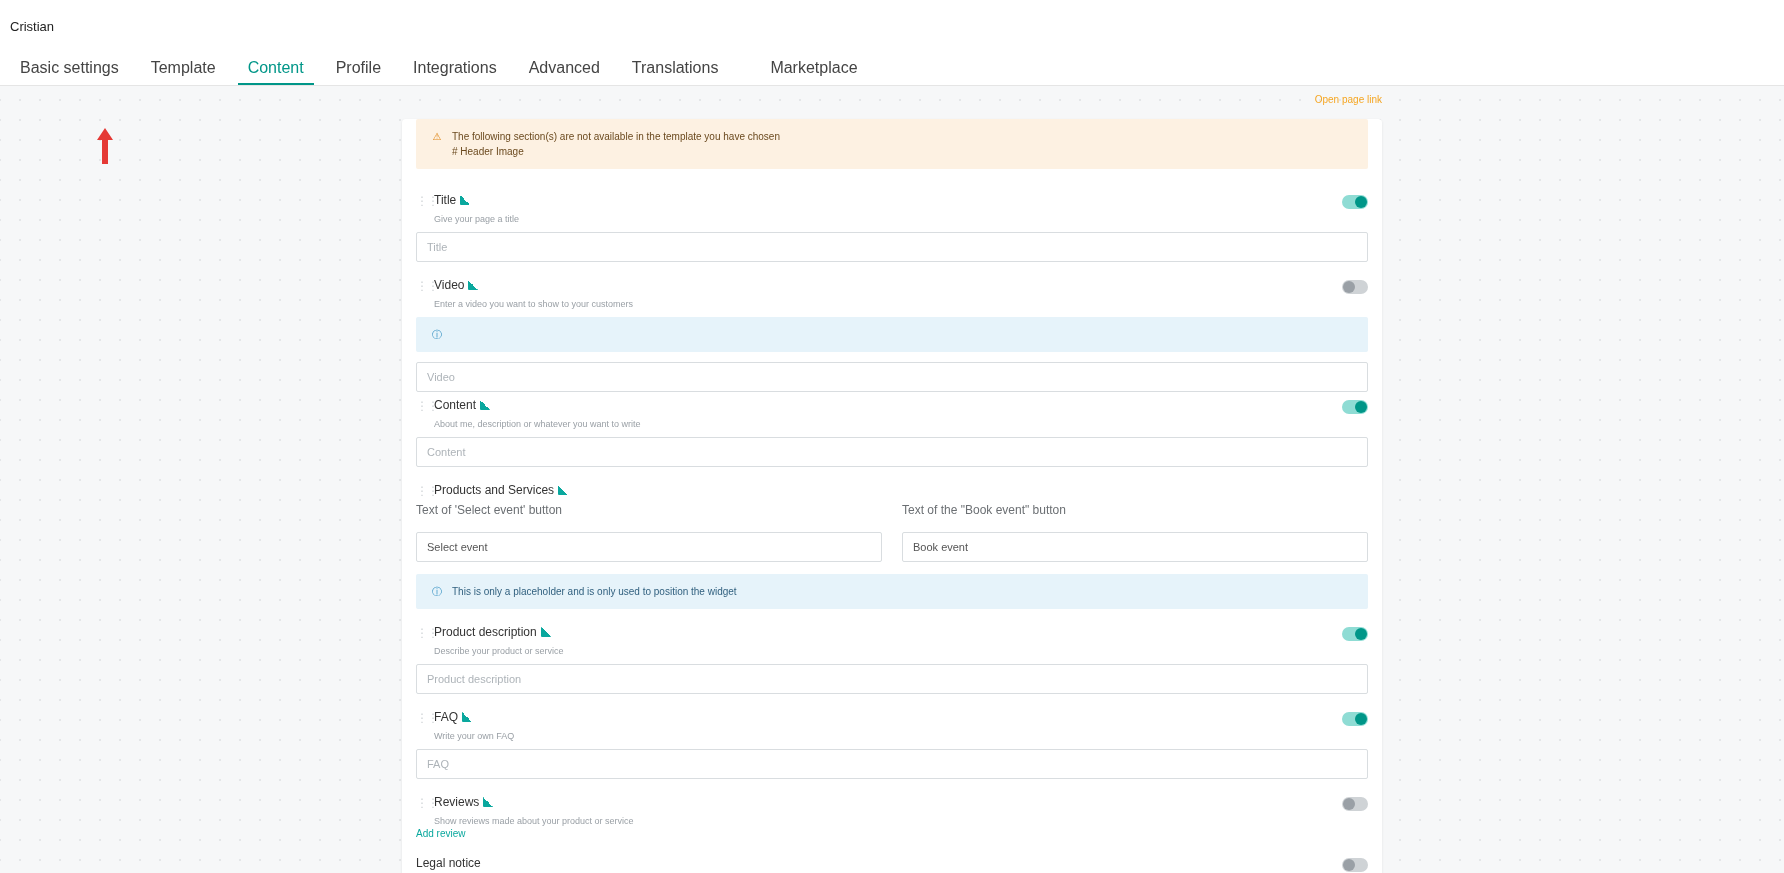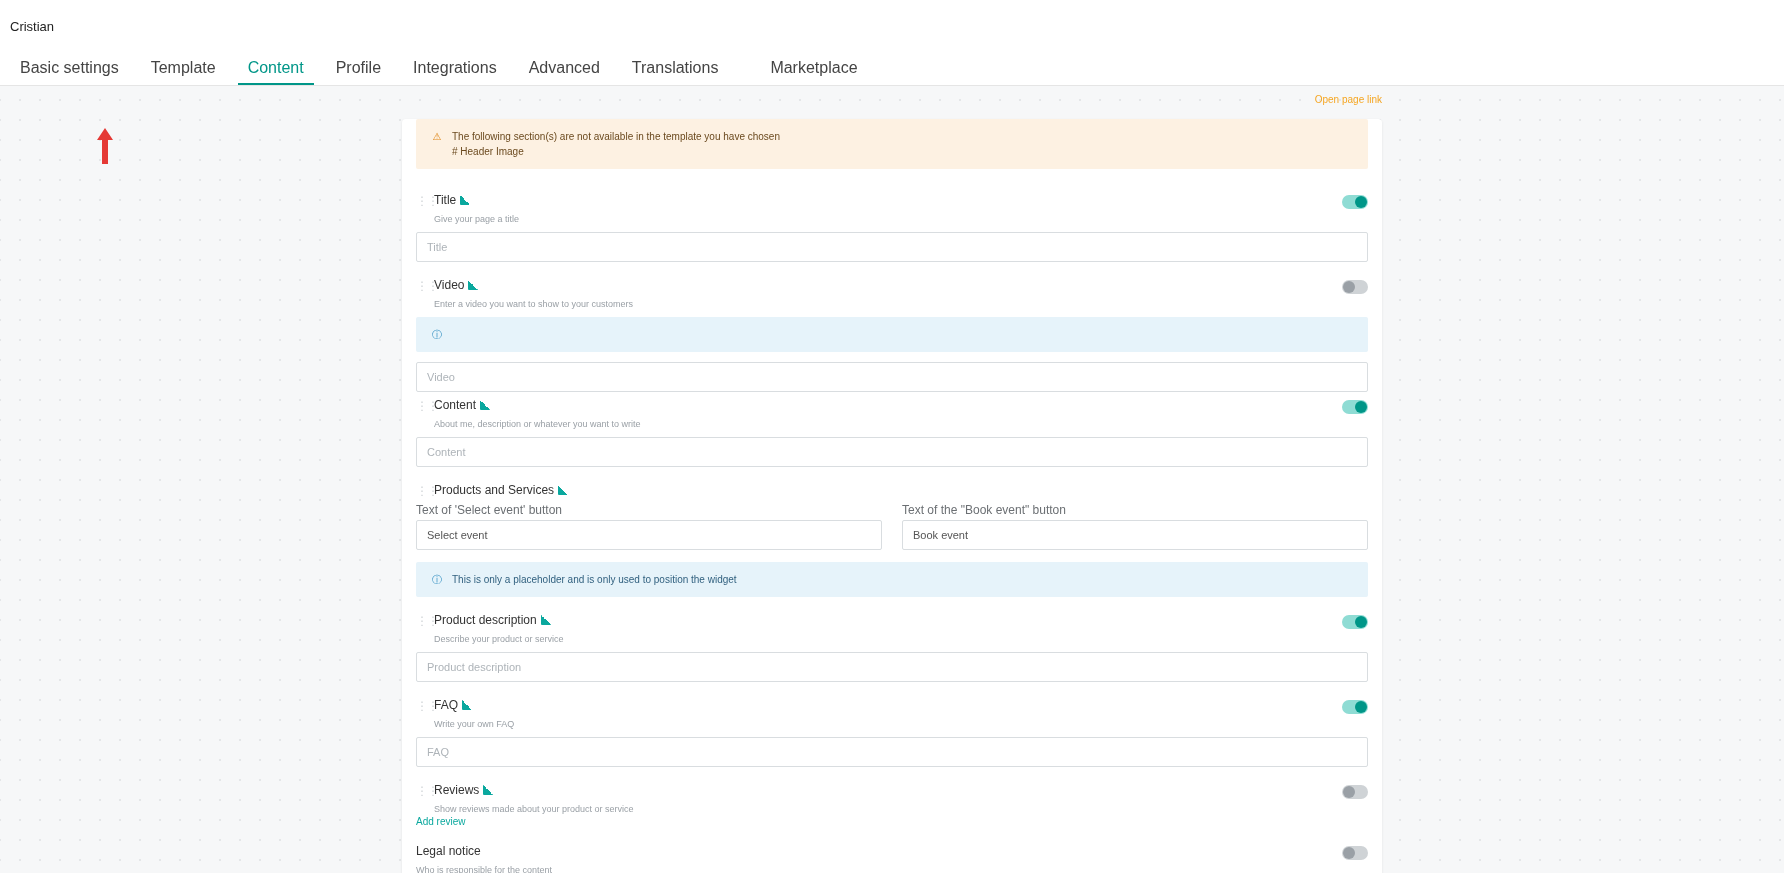--- a/index.html
+++ b/index.html
@@ -155,21 +155,21 @@
     background: #fff;
   }
   .field::placeholder { color: #aeb4b9; }
   .two-col {
     display: flex;
     gap: 20px;
     margin-top: 6px;
   }
   .two-col .col { flex: 1; }
   .small-label { font-size: 12px; color: #6b6f73; margin-bottom: 3px; display: block; }
-  .col .field { margin-top: 0; }
+  .col .field { margin-top: 12px; }
   .add-link {
     display: inline-block;
     font-size: 10px;
     color: #0aa89e;
     cursor: pointer;
   }
   .section.no-pad-bottom { padding-bottom: 0; }
 </style>
 </head>
 <body>

